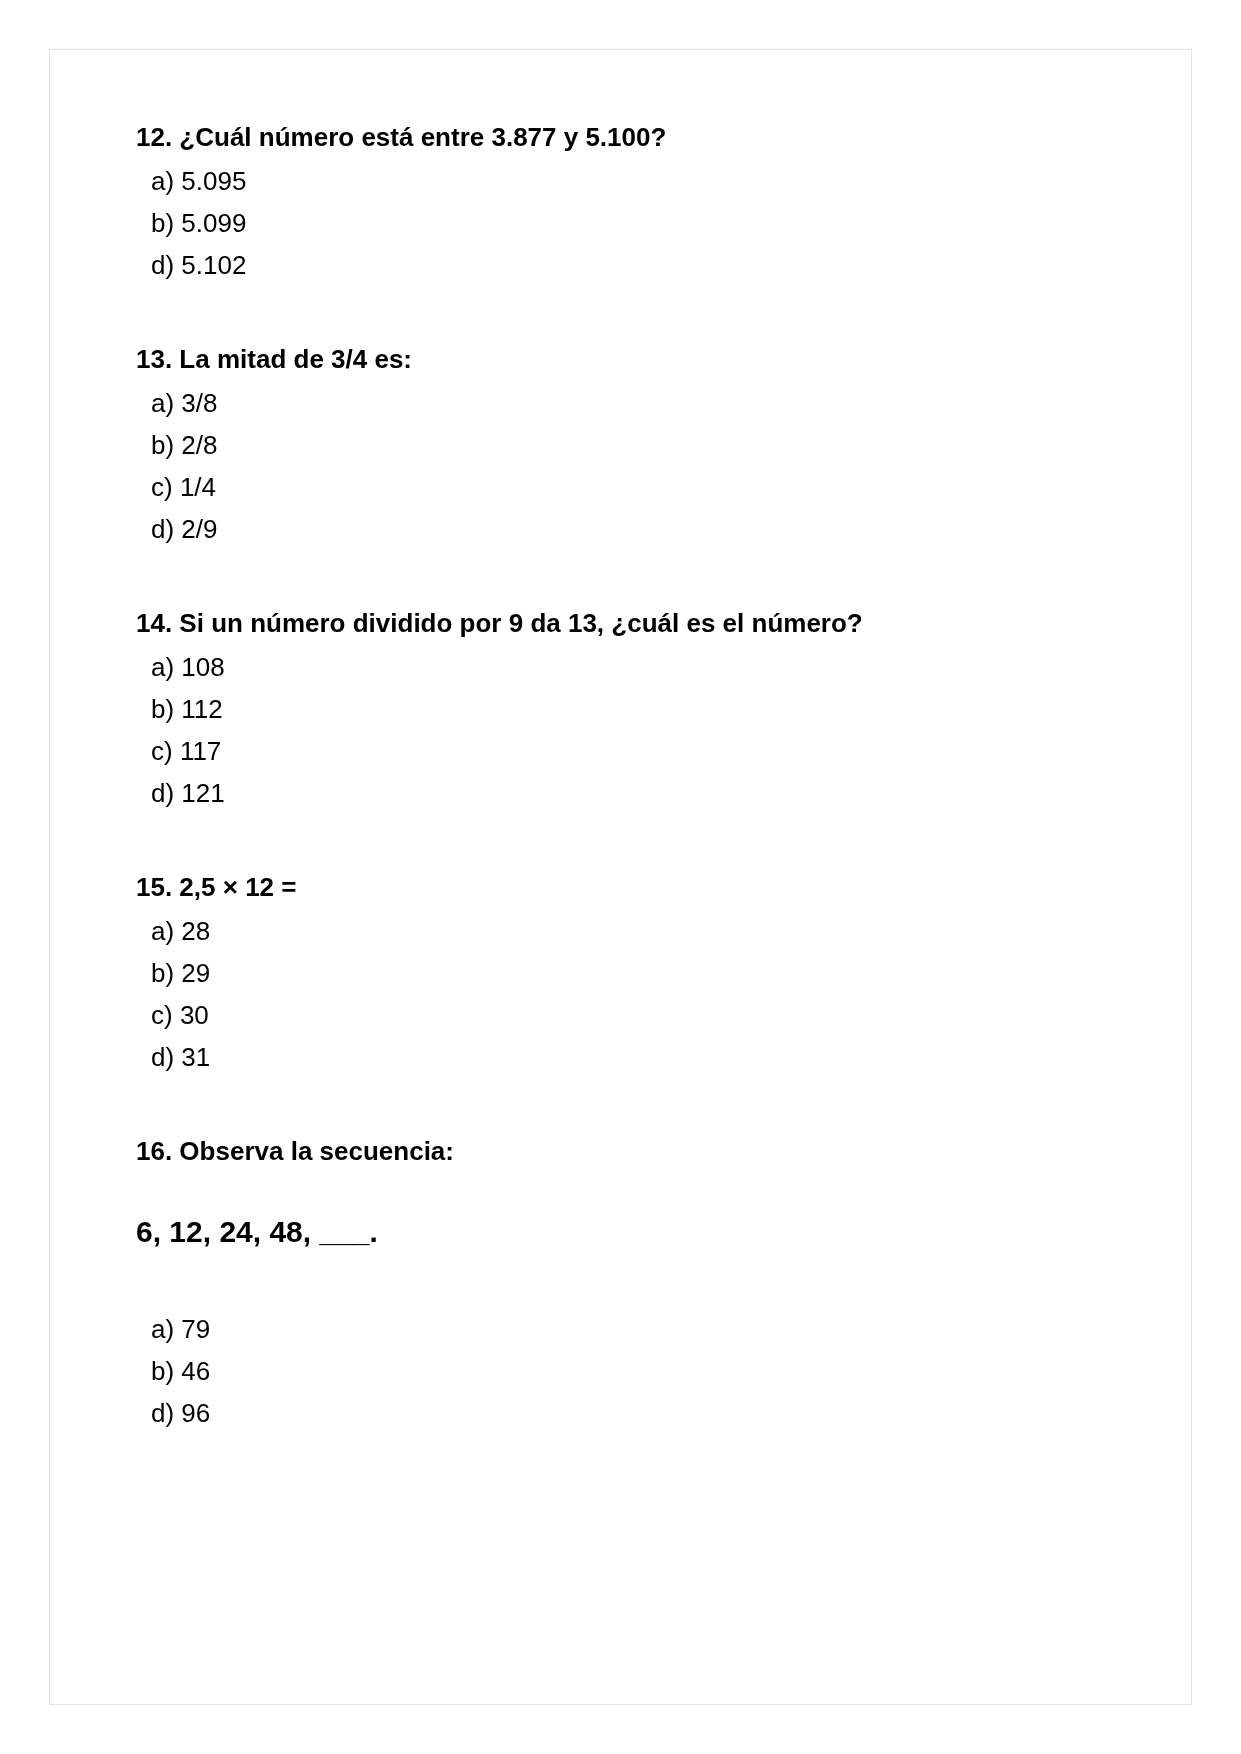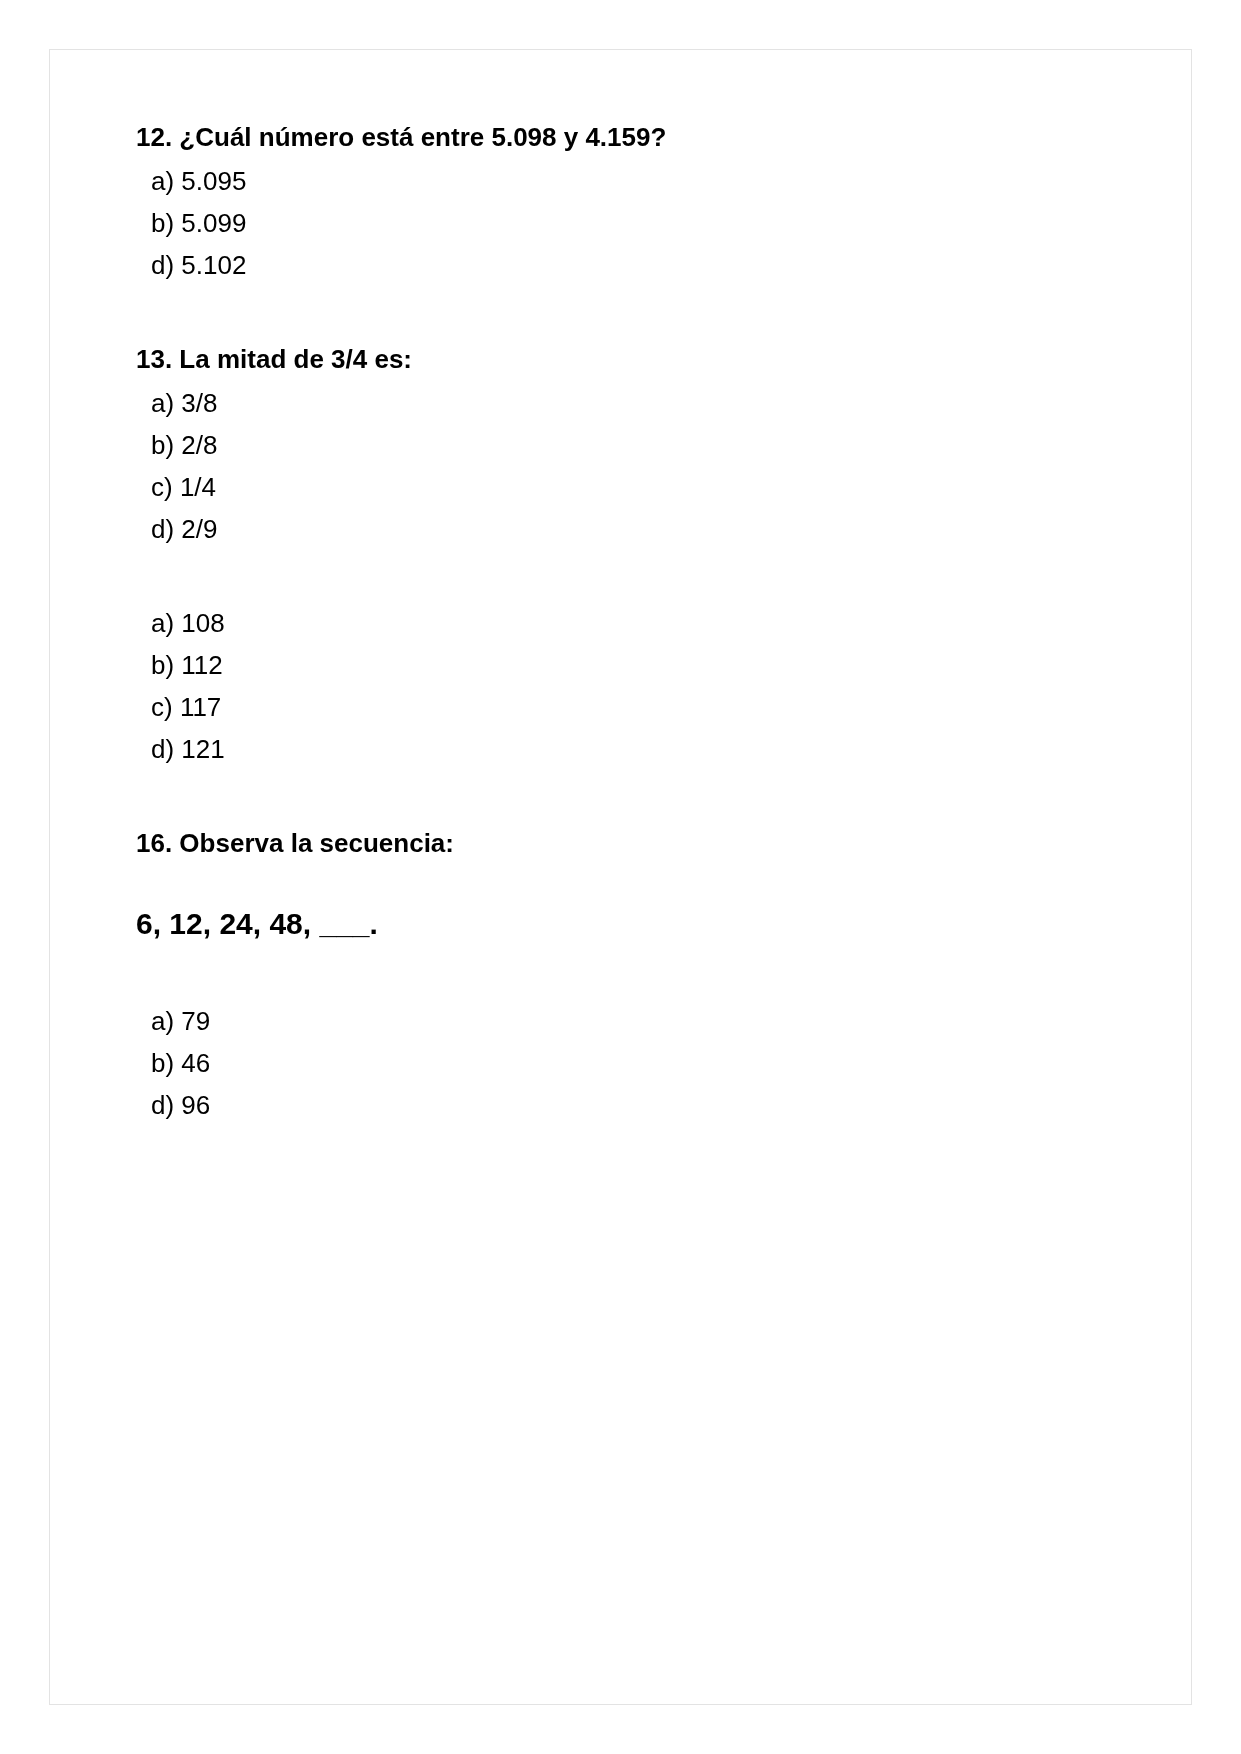--- a/index.html
+++ b/index.html
@@ -49,41 +49,49 @@
     text-align: left;
     margin: 46px 0 62px 0;
   }
 </style>
 </head>
 <body>
 
 <div class="page">
 
   <div class="question">
-    <p class="question-title">12. ¿Cuál número está entre 5.098 y 4.159?</p>
+    <p class="question-title">12. ¿Cuál número está entre 3.877 y 5.100?</p>
     <p class="option">a) 5.095</p>
     <p class="option">b) 5.099</p>
     <p class="option">d) 5.102</p>
   </div>
 
   <div class="question">
     <p class="question-title">13. La mitad de 3/4 es:</p>
     <p class="option">a) 3/8</p>
     <p class="option">b) 2/8</p>
     <p class="option">c) 1/4</p>
     <p class="option">d) 2/9</p>
   </div>
 
   <div class="question">
+    <p class="question-title">14. Si un número dividido por 9 da 13, ¿cuál es el número?</p>
     <p class="option">a) 108</p>
     <p class="option">b) 112</p>
     <p class="option">c) 117</p>
     <p class="option">d) 121</p>
   </div>
 
+  <div class="question">
+    <p class="question-title">15. 2,5 × 12 =</p>
+    <p class="option">a) 28</p>
+    <p class="option">b) 29</p>
+    <p class="option">c) 30</p>
+    <p class="option">d) 31</p>
+  </div>
 
   <div class="question">
     <p class="question-title">16. Observa la secuencia:</p>
     <p class="sequence-line">6, 12, 24, 48, ___.</p>
     <p class="option">a) 79</p>
     <p class="option">b) 46</p>
     <p class="option">d) 96</p>
   </div>
 
 </div>

